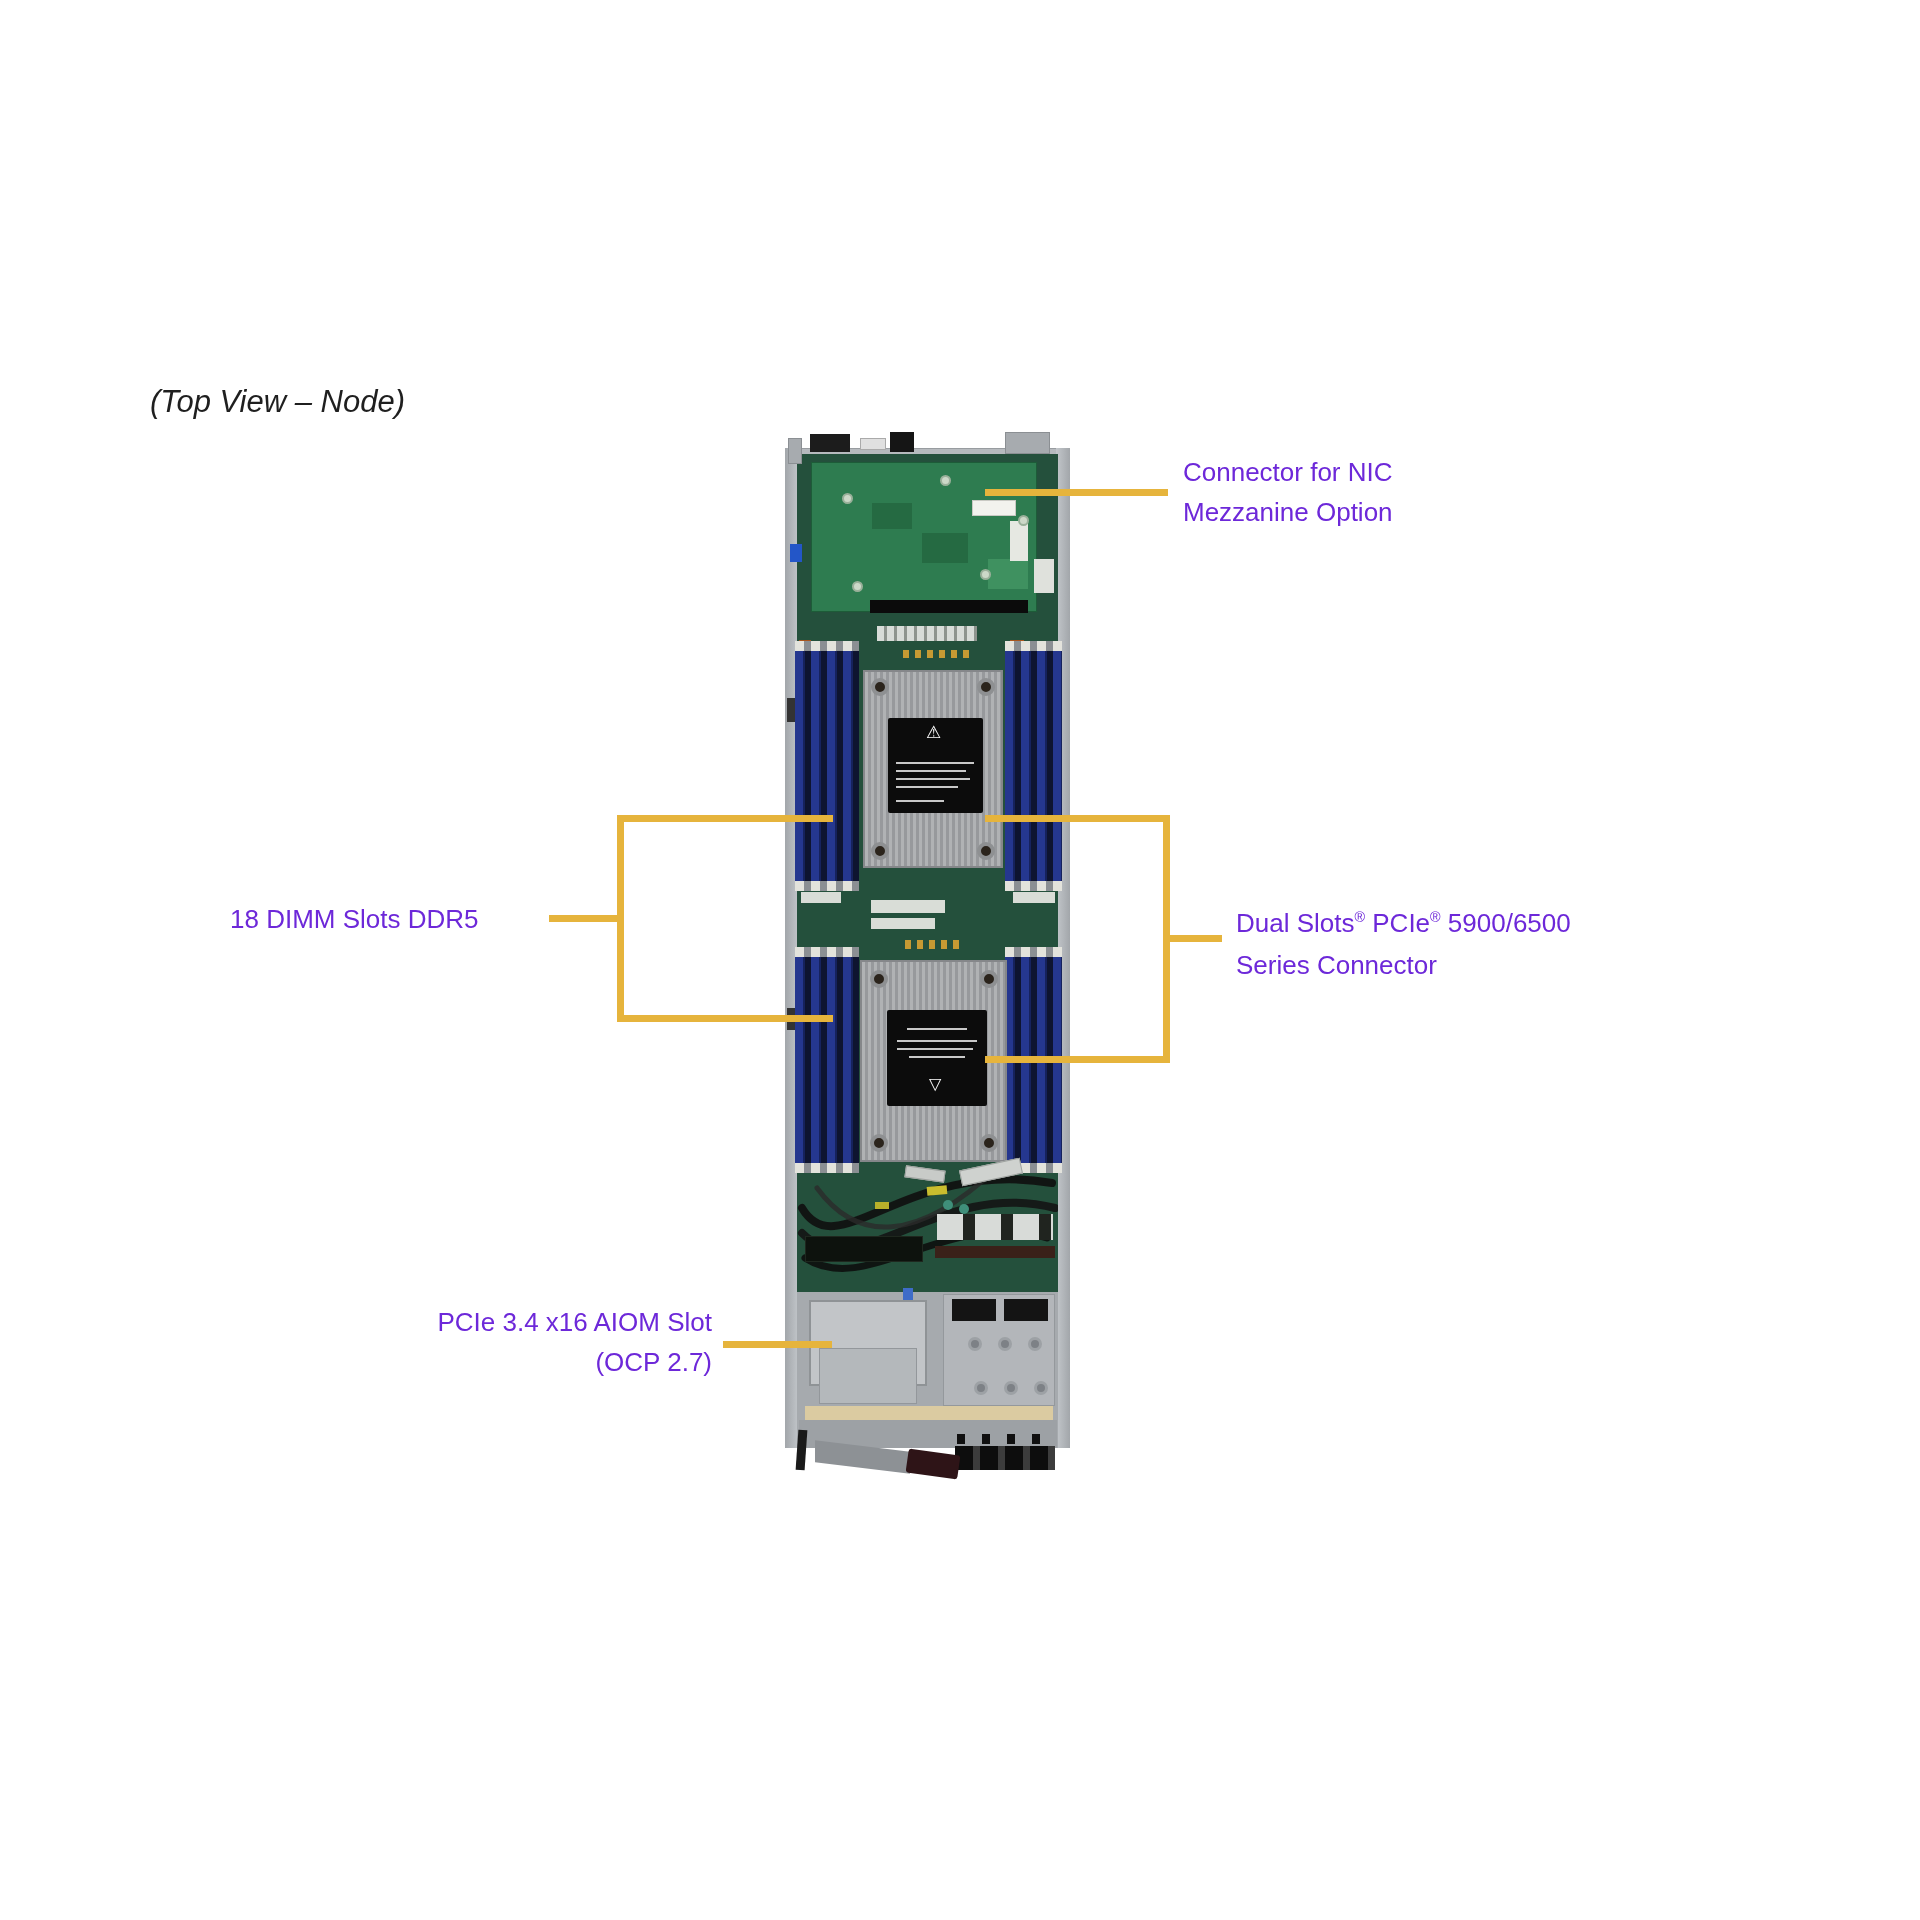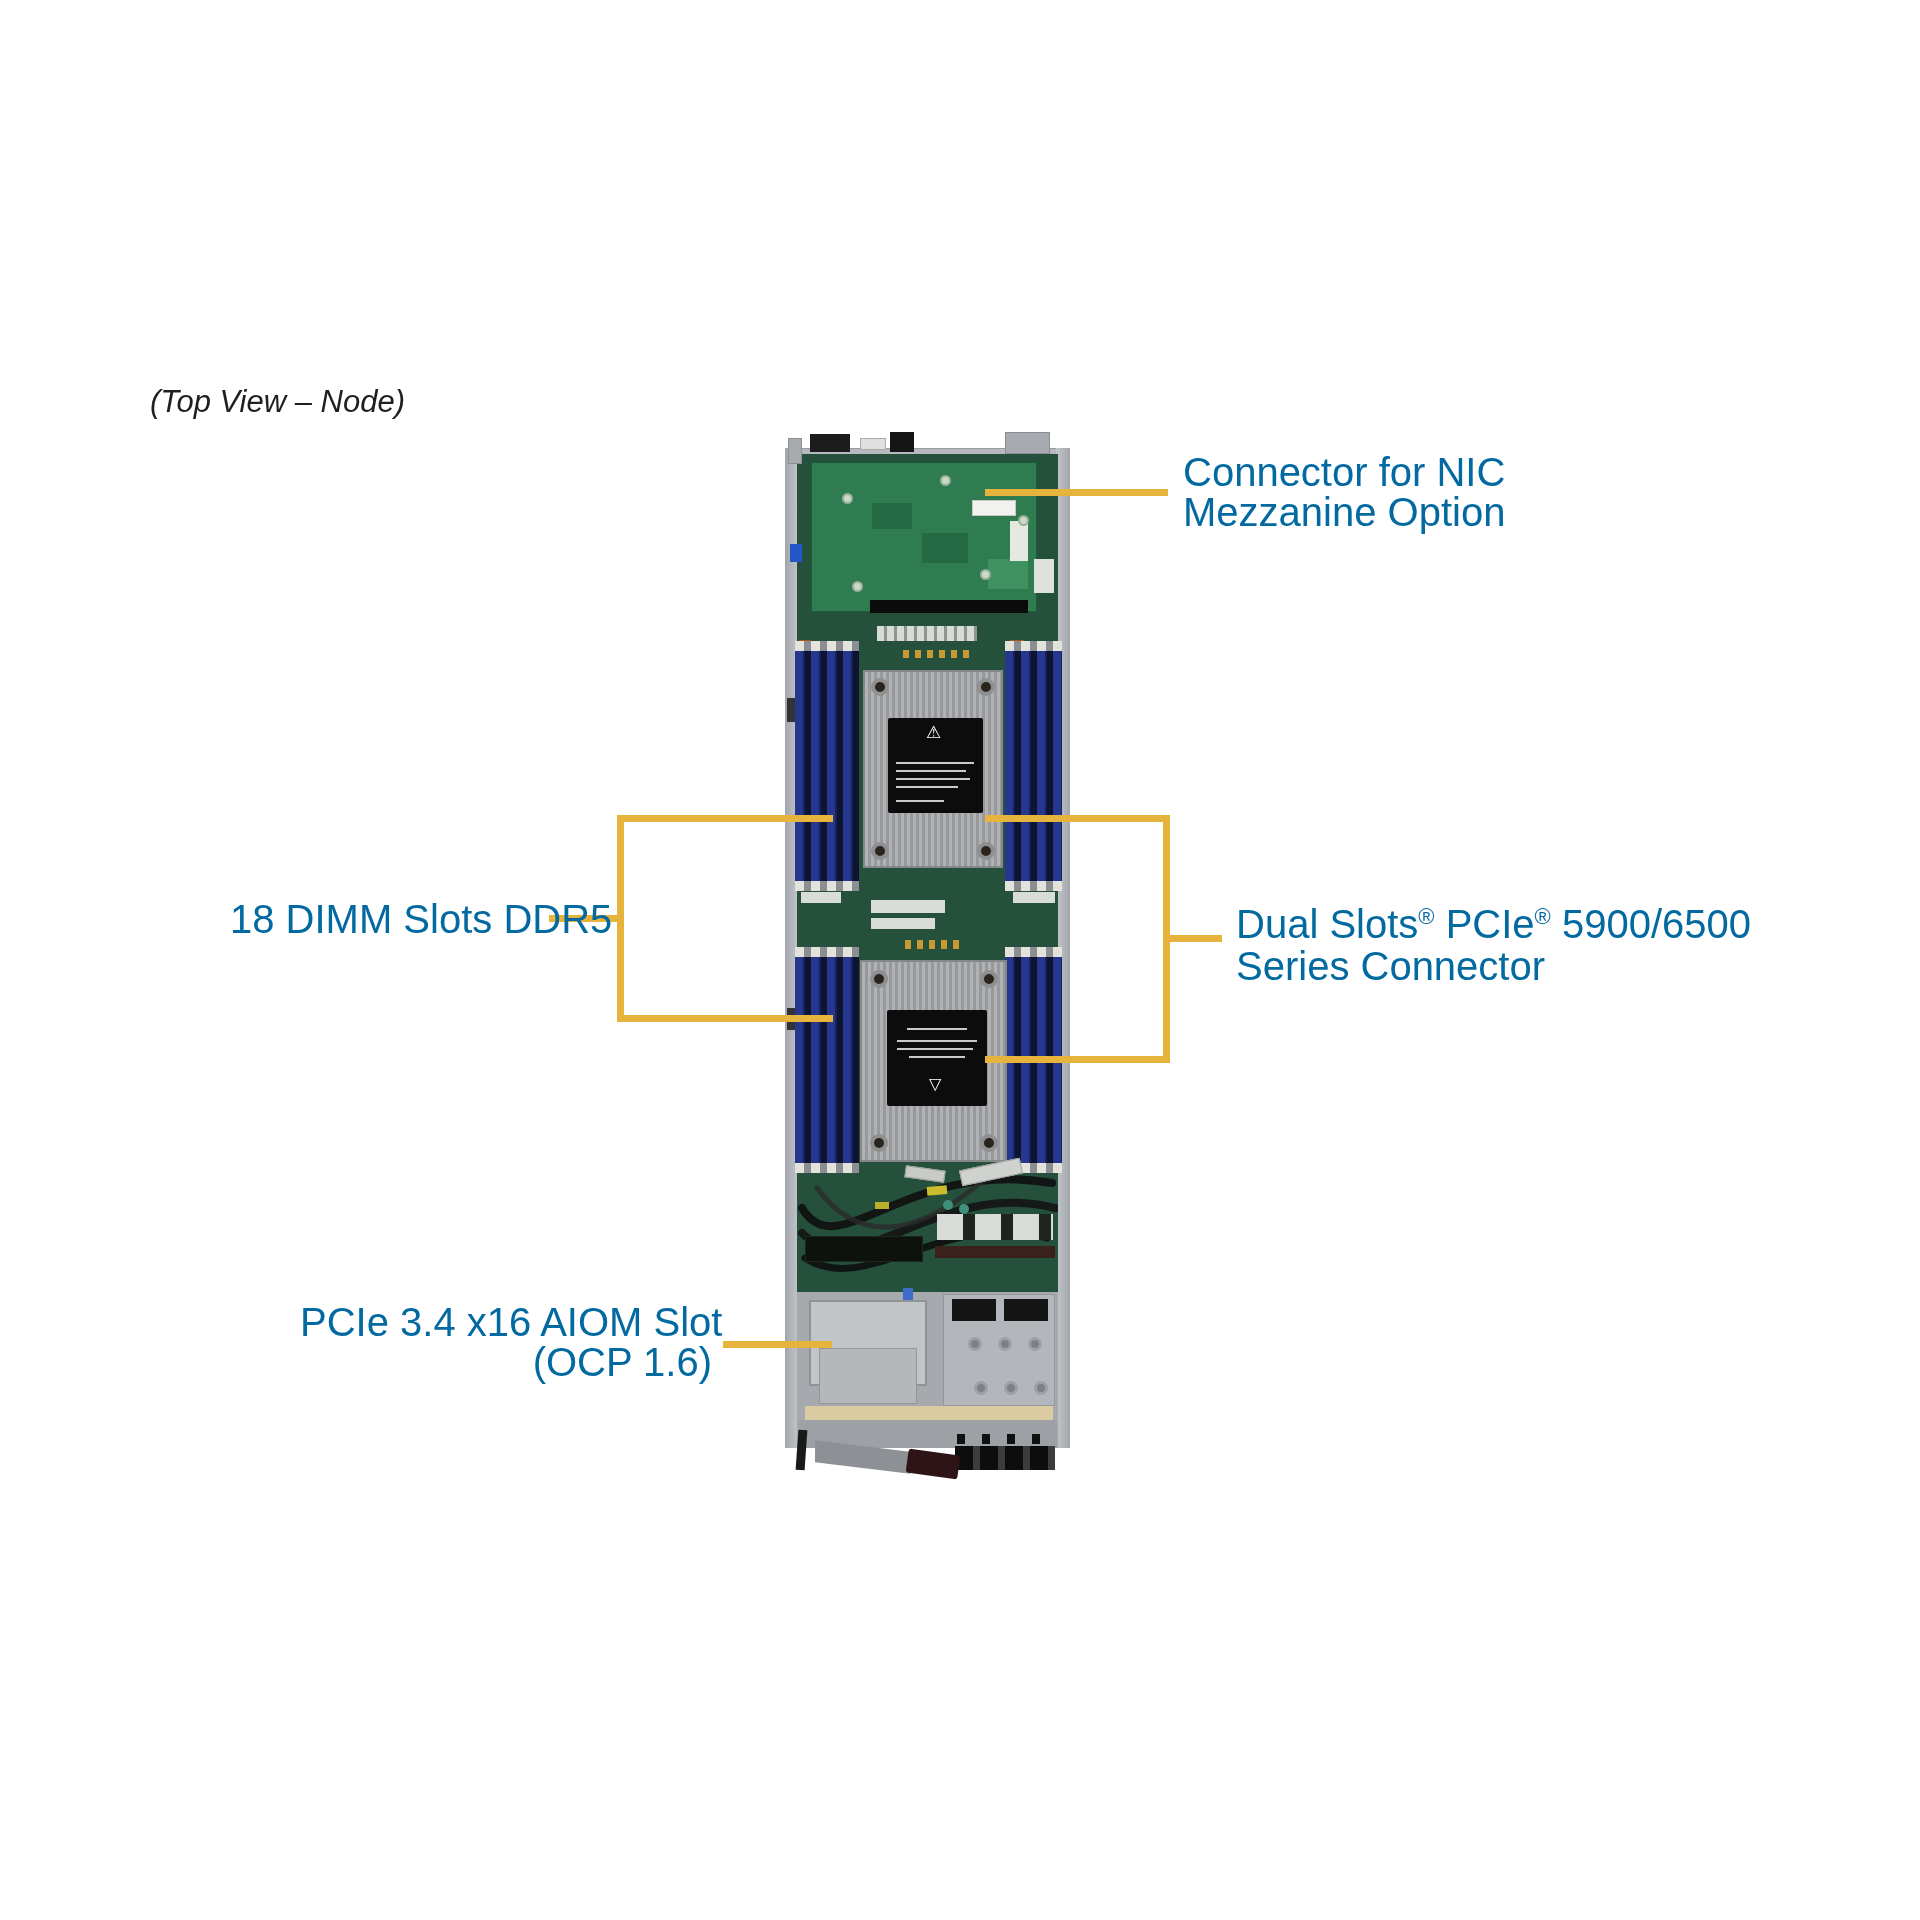--- a/index.html
+++ b/index.html
@@ -2,21 +2,21 @@
 <html><head>
 <meta charset="utf-8">
 <style>
   html,body{margin:0;padding:0;background:#ffffff;}
   .canvas{position:relative;width:1920px;height:1920px;background:#ffffff;overflow:hidden;
           font-family:"Liberation Sans",sans-serif;color:#1c1c1c;}
   .abs{position:absolute;}
 
   
   .fig-title{left:150px;top:384px;font-size:31px;font-style:italic;color:#1f1f1f;}
-  .lbl{font-size:40px;color:#0369a1;line-height:40px;white-space:nowrap;}
+  .lbl{font-size:26px;color:#6d28d9;line-height:40px;white-space:nowrap;}
   .lbl-nic{left:1183px;top:452px;}
   .lbl-dimm{left:230px;top:899px;}
   .lbl-cpu{left:1236px;top:896px;line-height:42px;}
   .lbl-aiom{left:300px;top:1302px;width:412px;text-align:right;}
   .sup{font-size:0.55em;vertical-align:super;}
 
   
   .yl{background:#E6B43C;}
 
   
@@ -242,16 +242,16 @@
 
   <div class="abs lbl lbl-dimm">18 DIMM Slots DDR5</div>
 
   <div class="abs lbl lbl-cpu">
     <div><span>Dual Slots</span><span class="sup">®</span><span> PCIe</span><span class="sup">®</span><span> 5900/6500</span></div>
     <div>Series Connector</div>
   </div>
 
   <div class="abs lbl lbl-aiom">
     <div>PCIe 3.4 x16 AIOM Slot</div>
-    <div>(OCP 1.6)</div>
+    <div>(OCP 2.7)</div>
   </div>
 
 </div>
 
 </body></html>

